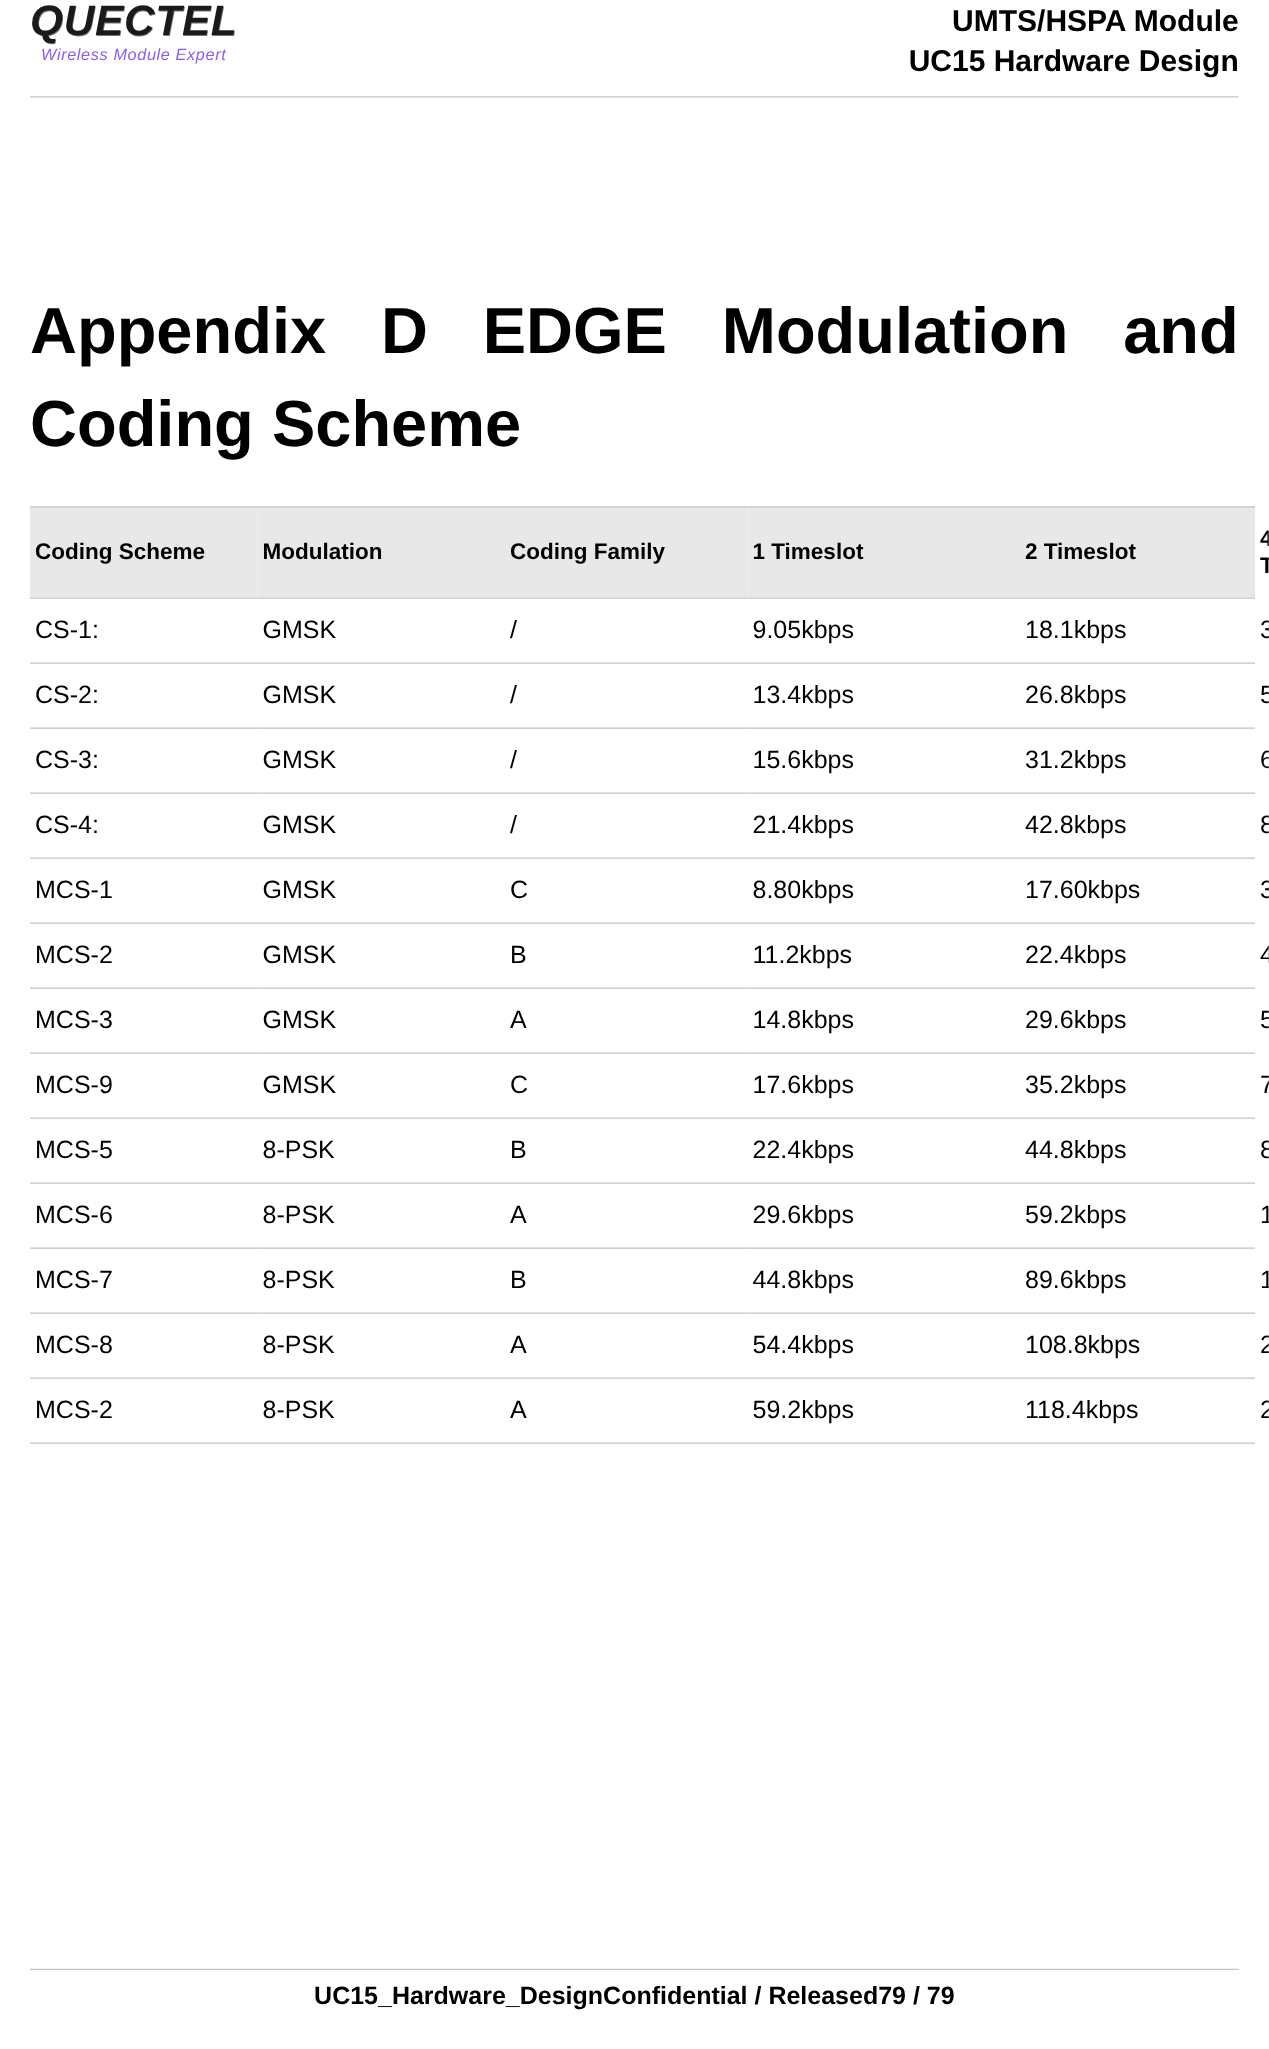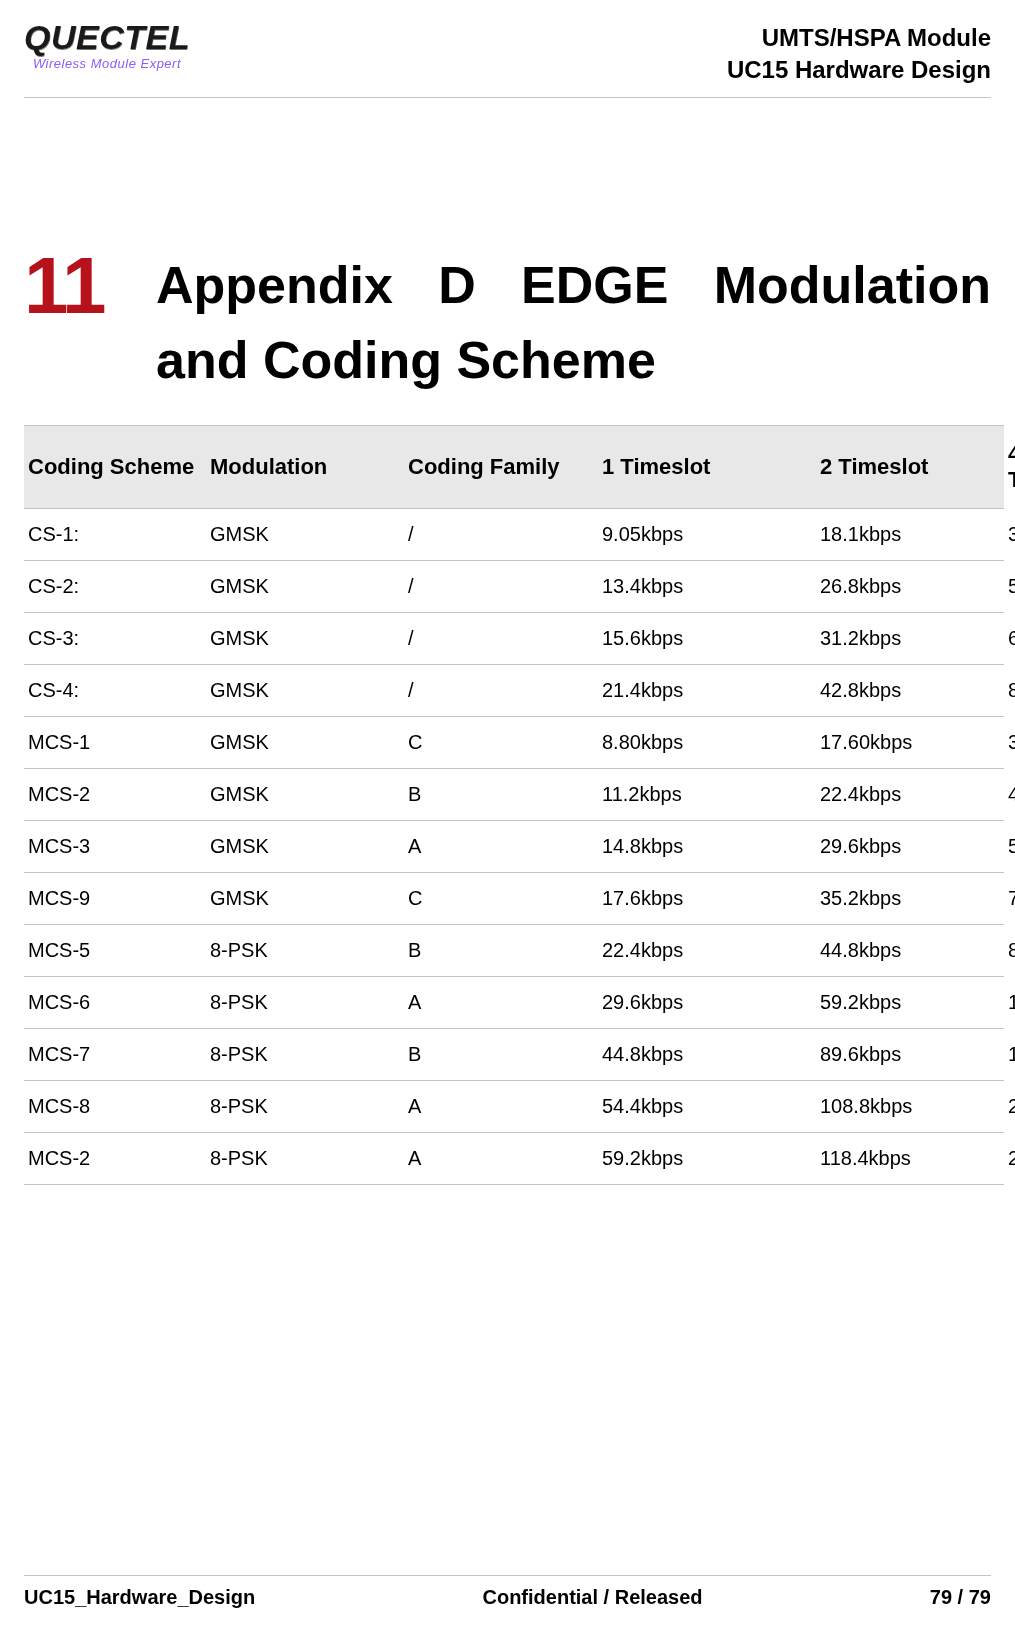--- a/index.html
+++ b/index.html
@@ -17,21 +17,21 @@
     position: relative;
     display: flex;
     flex-direction: column;
   }
 
   
   .header {
     display: flex;
     justify-content: space-between;
     align-items: flex-start;
-    padding-top: 20px;
+    padding-top: 0;
     padding-bottom: 10px;
     border-bottom: 1px solid #c4c4c4;
   }
   .logo {
     display: flex;
     flex-direction: column;
     align-items: center;
     gap: 0;
   }
   .logo-main {
@@ -100,42 +100,42 @@
   .tbl col.c1 { width: 198px; }
   .tbl col.c2 { width: 194px; }
   .tbl col.c3 { width: 218px; }
   .tbl col.c4 { width: 188px; }
   .tbl col.c5 { width: auto; }
 
   .tbl th {
     background: #e8e8e8;
     text-align: left;
     font-weight: 700;
-    font-size: 22px;
+    font-size: 18px;
     padding: 15px 0 15px 4px;
     border-top: 1px solid #c4c4c4;
     border-bottom: 1px solid #c4c4c4;
   }
   .tbl td {
     font-size: 20px;
     padding: 14px 0 14px 4px;
     border-bottom: 1px solid #c4c4c4;
     vertical-align: middle;
   }
 
   
   .footer {
     position: absolute;
     bottom: 30px;
     left: 24px;
     right: 24px;
     border-top: 1px solid #c4c4c4;
     padding-top: 10px;
     display: flex;
-    justify-content: space-between;
+    justify-content: center;
     font-weight: 700;
     font-size: 20px;
   }
 </style>
 </head>
 <body>
 
 <div class="page">
 
   <div class="header">
@@ -143,21 +143,20 @@
       <div class="logo-main">QUECTEL</div>
       <div class="logo-sub">Wireless Module Expert</div>
     </div>
     <div class="doc-title">
       <div>UMTS/HSPA Module</div>
       <div>UC15  Hardware  Design</div>
     </div>
   </div>
 
   <div class="chapter-wrap">
-    <div class="chapter-num">11</div>
     <div class="chapter-title">Appendix D EDGE Modulation and Coding Scheme</div>
   </div>
 
 
   <table class="tbl">
     <colgroup>
       <col class="c0">
         <col class="c1">
         <col class="c2">
         <col class="c3">

